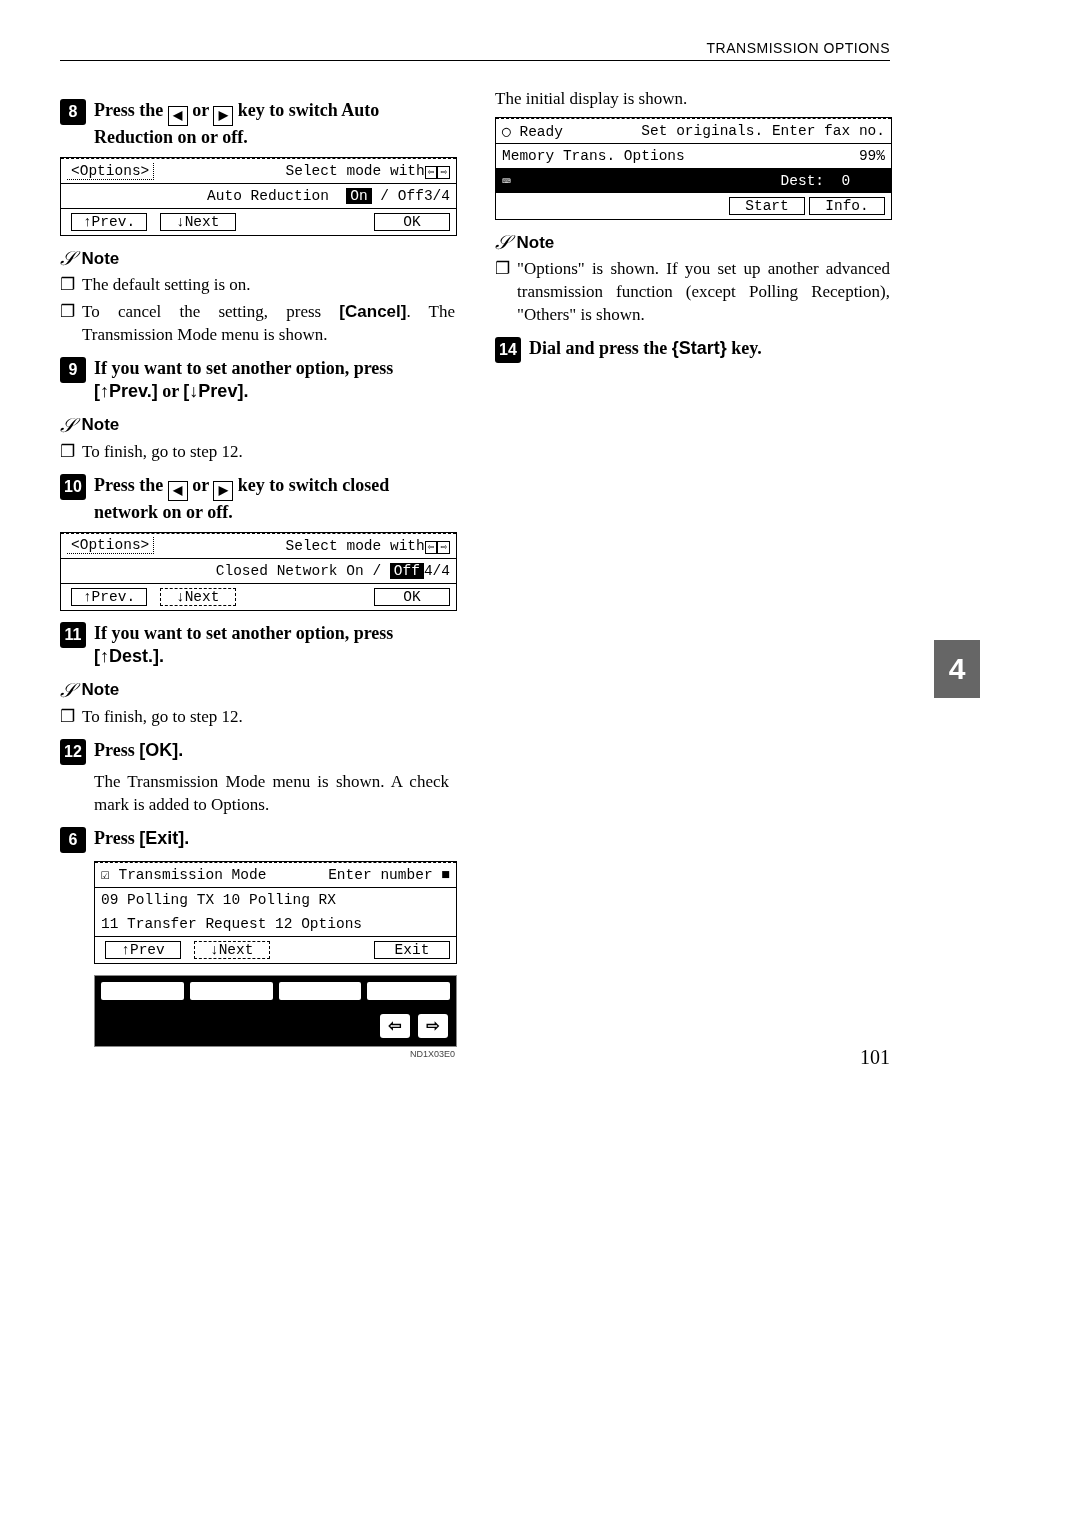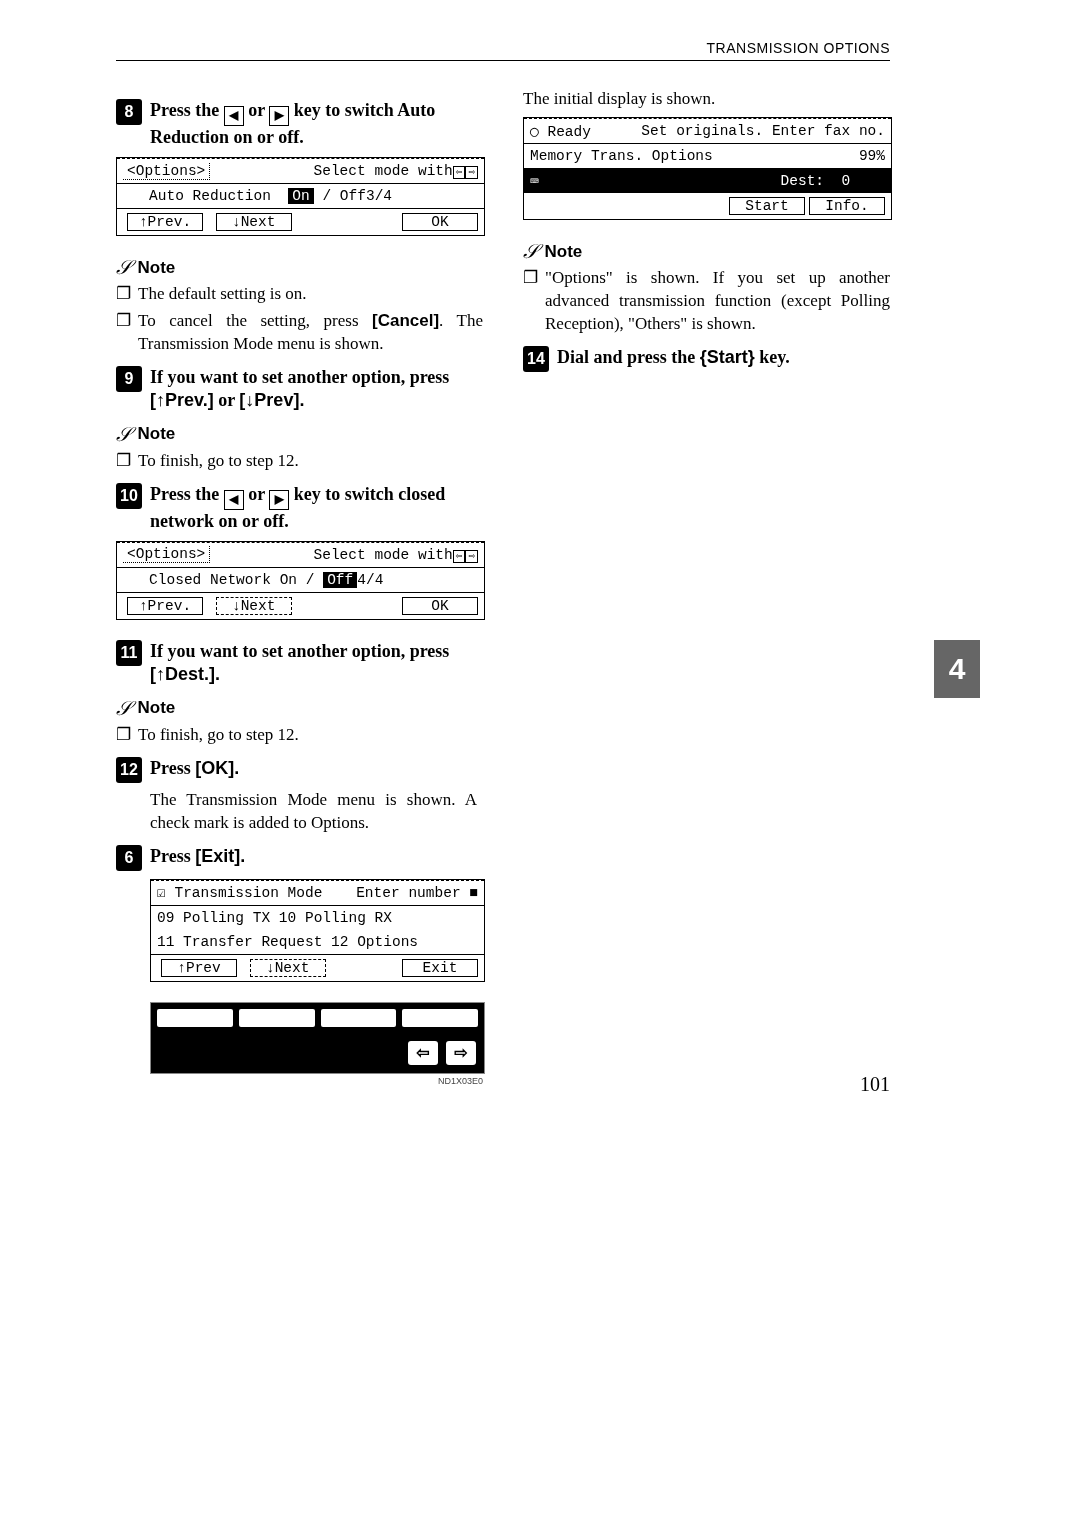--- a/index.html
+++ b/index.html
@@ -5,21 +5,21 @@
   body {
     margin: 0;
     padding: 0;
     font-family: "Times New Roman", serif;
     background: #fff;
     width: 1080px;
     color: #000;
   }
   .page {
     width: 980px;
-    padding: 40px 90px 40px 116px;
+    padding: 40px 90px 40px 60px;
     box-sizing: border-box;
     position: relative;
   }
   .header-right {
     text-align: right;
     font-family: Arial, sans-serif;
     font-size: 14px;
     letter-spacing: 0.5px;
     border-bottom: 1.5px solid #000;
     padding-bottom: 4px;
@@ -59,41 +59,41 @@
     font-size: 18px;
     line-height: 1.3;
   }
   .bracket-key {
     font-family: Arial, sans-serif;
   }
   .lcd {
     border: 1.5px solid #000;
     font-family: "Courier New", monospace;
     font-size: 14.5px;
-    margin: 8px 0 20px 0;
+    margin: 8px 0 11px 0;
     width: 100%;
   }
   .lcd-row {
     display: flex;
     align-items: center;
     padding: 2px 6px;
     min-height: 20px;
   }
   .lcd-row.dashed-top {
     border-top: 1px dashed #000;
     border-bottom: 1px solid #000;
     justify-content: space-between;
   }
   .lcd .dotted-label {
     border-bottom: 1px dotted #000;
     border-right: 1px dotted #000;
     padding: 0 4px;
   }
   .lcd-row.middle {
-    justify-content: flex-start;
+    justify-content: flex-end;
     border-bottom: 1px solid #000;
   }
   .lcd-row.bottom {
     justify-content: space-between;
     padding: 3px 6px;
   }
   .inv {
     background: #000;
     color: #fff;
     padding: 0 4px;

